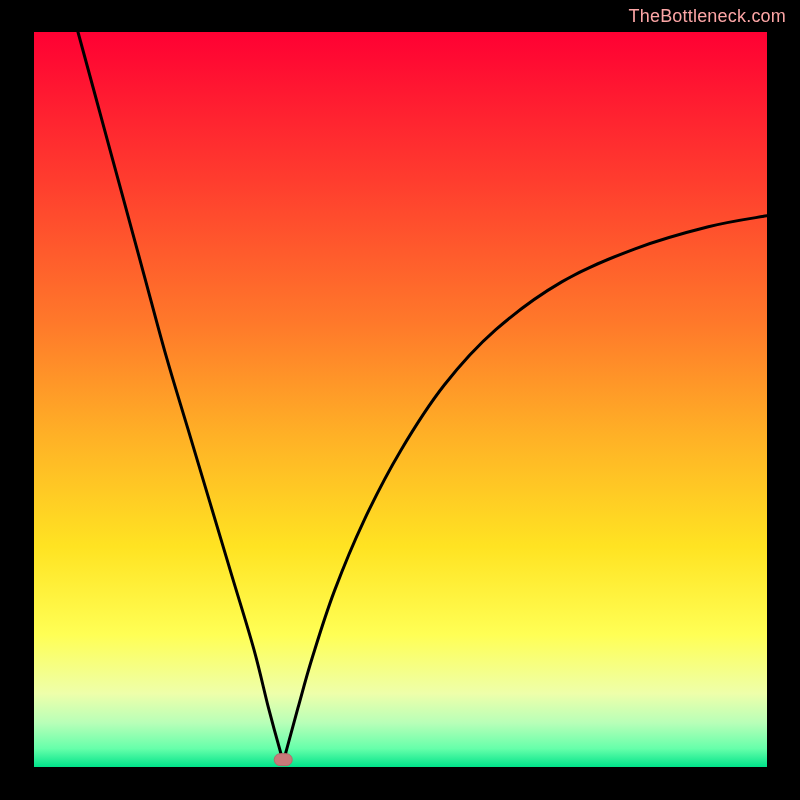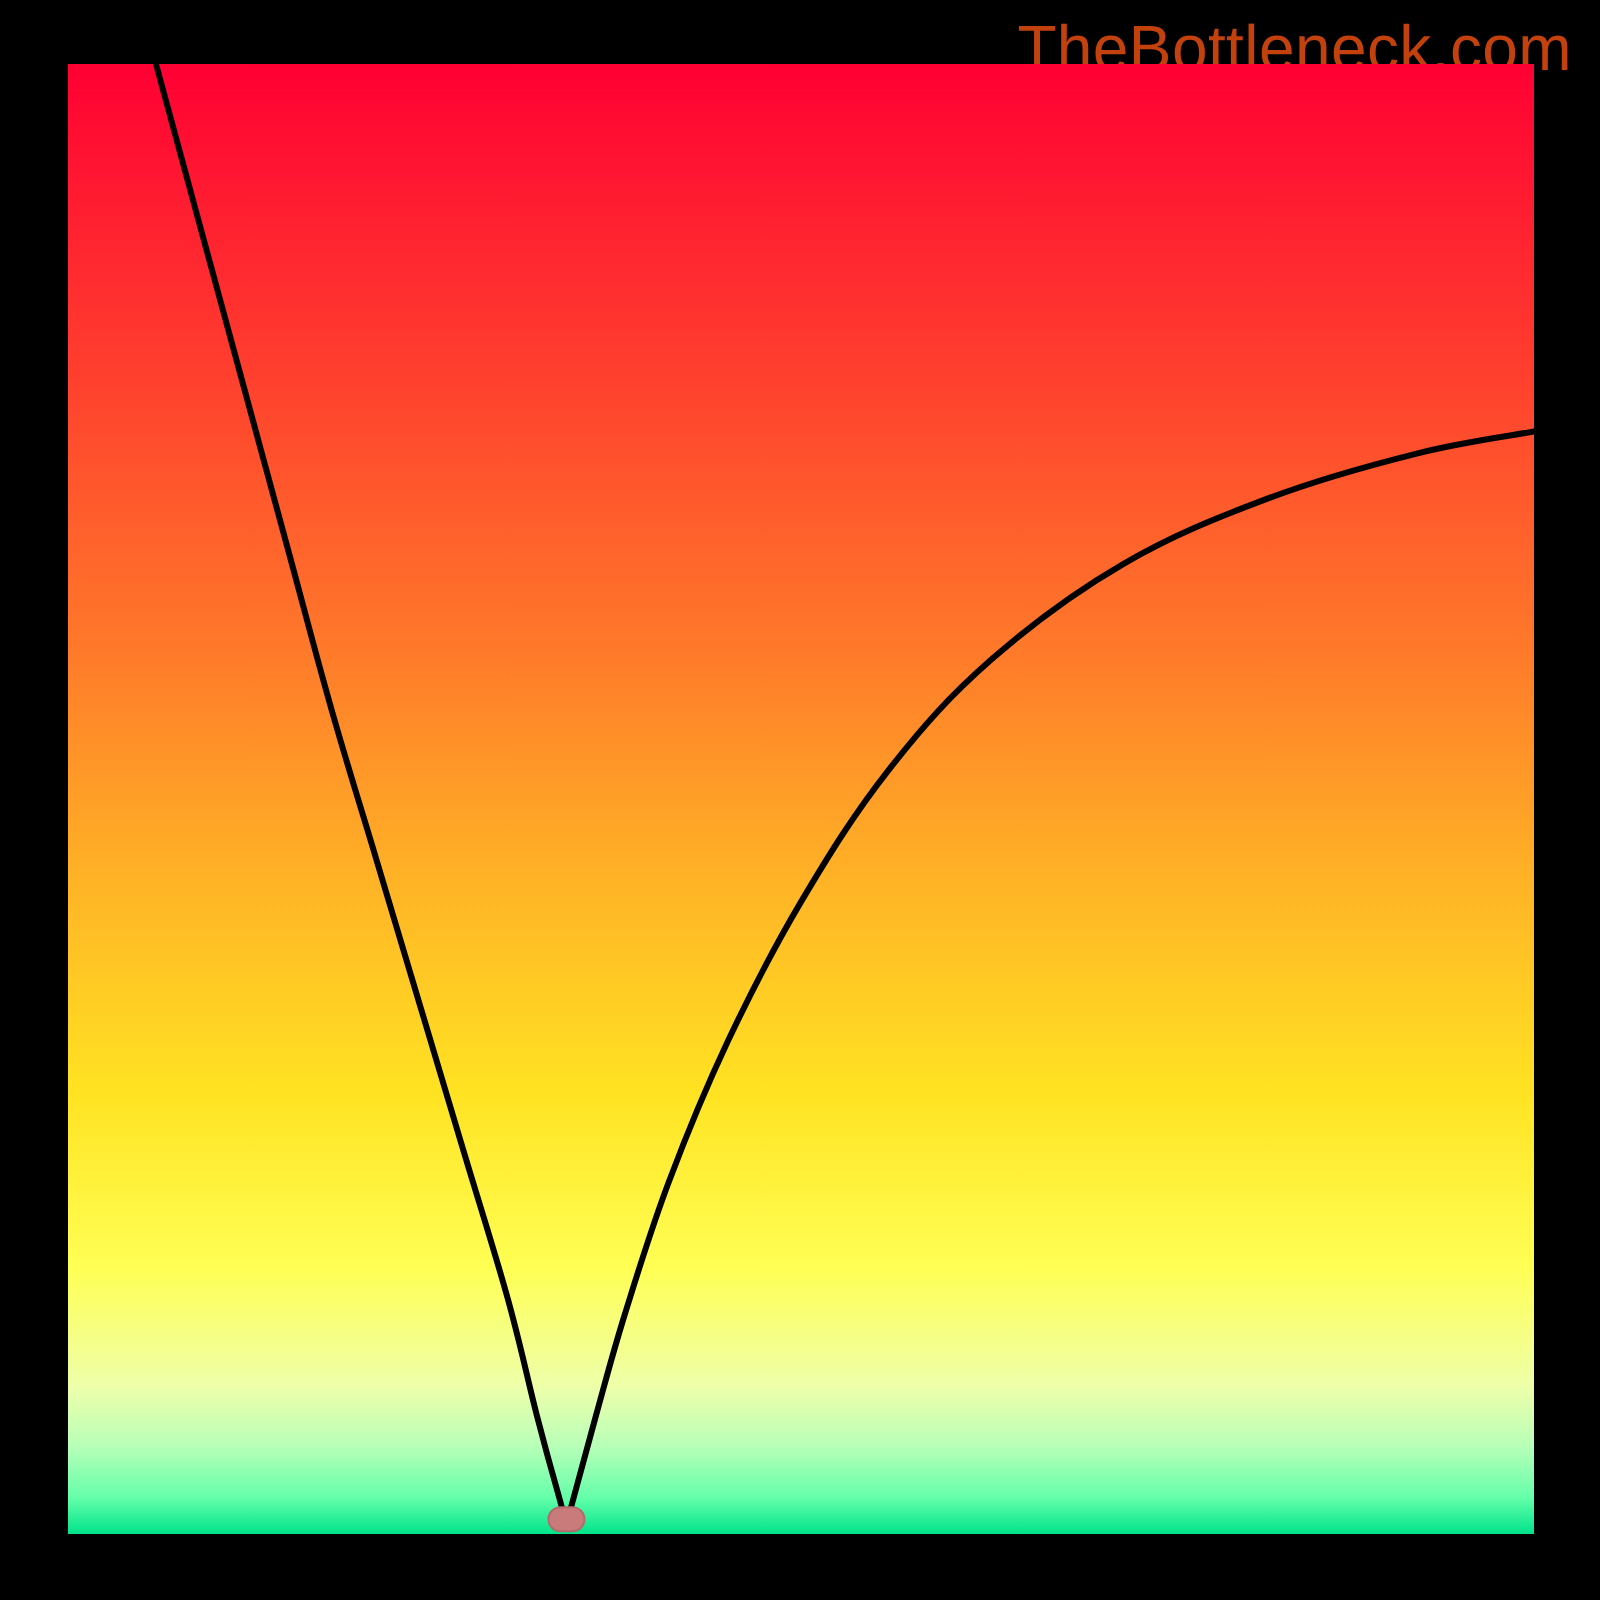--- a/index.html
+++ b/index.html
@@ -20,22 +20,22 @@
     background: #000;
   }
   .plot {
     position: absolute;
     box-sizing: border-box;
   }
   .attribution {
     position: absolute;
     top: 6px;
     right: 14px;
-    color: #c2410c;
-    font-size: 32px;
+    color: #fca5a5;
+    font-size: 18px;
     font-weight: 500;
     letter-spacing: 0.2px;
   }
   svg { display: block; }
 </style>
 </head>
 <body>
 
 <div class="frame">
   <div class="attribution">TheBottleneck.com</div>

